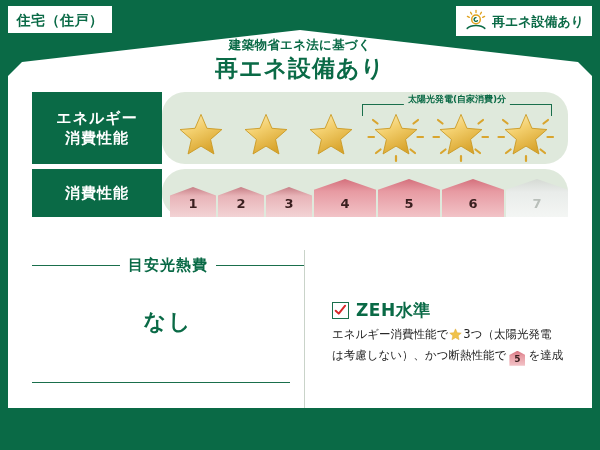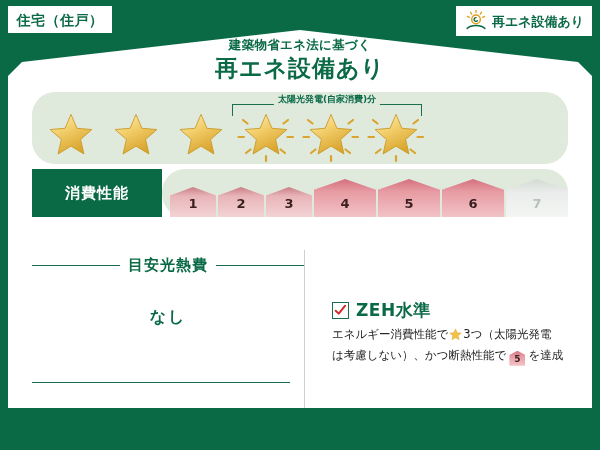--- a/index.html
+++ b/index.html
@@ -108,21 +108,21 @@
     position:absolute;left:272px;top:0;width:1px;height:175px;background:#c9d3c9;
   }
   .cost-head{
     display:flex;align-items:center;gap:8px;margin-top:6px;
   }
   .cost-head .rule{flex:1 1 auto;height:1px;background:#1a6f4c;}
   .cost-head .ctitle{
     color:#0a6a46;font-size:15px;font-weight:bold;white-space:nowrap;letter-spacing:1px;
   }
   .cost-value{
-    text-align:center;color:#0a6a46;font-size:16px;font-weight:bold;margin-top:32px;letter-spacing:2px;
+    text-align:center;color:#0a6a46;font-size:22px;font-weight:bold;margin-top:32px;letter-spacing:2px;
   }
   .cost-rule-bottom{
     position:absolute;left:0;right:14px;top:132px;height:1px;background:#1a6f4c;
   }
 
   .bot-right{flex:1 1 auto;padding-left:28px;padding-top:52px;}
   .zeh-head{display:flex;align-items:center;gap:7px;}
   .check-box{
     width:17px;height:17px;border:1.4px solid #1a6f4c;box-sizing:border-box;background:#fff;
     display:flex;align-items:center;justify-content:center;flex:0 0 17px;
@@ -190,20 +190,24 @@
     <div class="panel-inner">
 
       <div class="title-wrap">
         <div class="title-sub">建築物省エネ法に基づく</div>
         <div class="title-main">再エネ設備あり</div>
       </div>
 
       <div class="perf">
 
         <div class="perf-row row-energy">
+          <div class="perf-head">
+            <span class="l1">エネルギー</span>
+            <span class="l2">消費性能</span>
+          </div>
           <div class="perf-body">
 
             <div class="solar-bracket">
               <div class="bline"></div>
               <div class="blabel">太陽光発電(自家消費)分</div>
             </div>
 
             <div class="stars" id="stars-container">
                 <span class="star-cell">
                   <svg viewBox="0 0 48 48" width="46" height="46">

